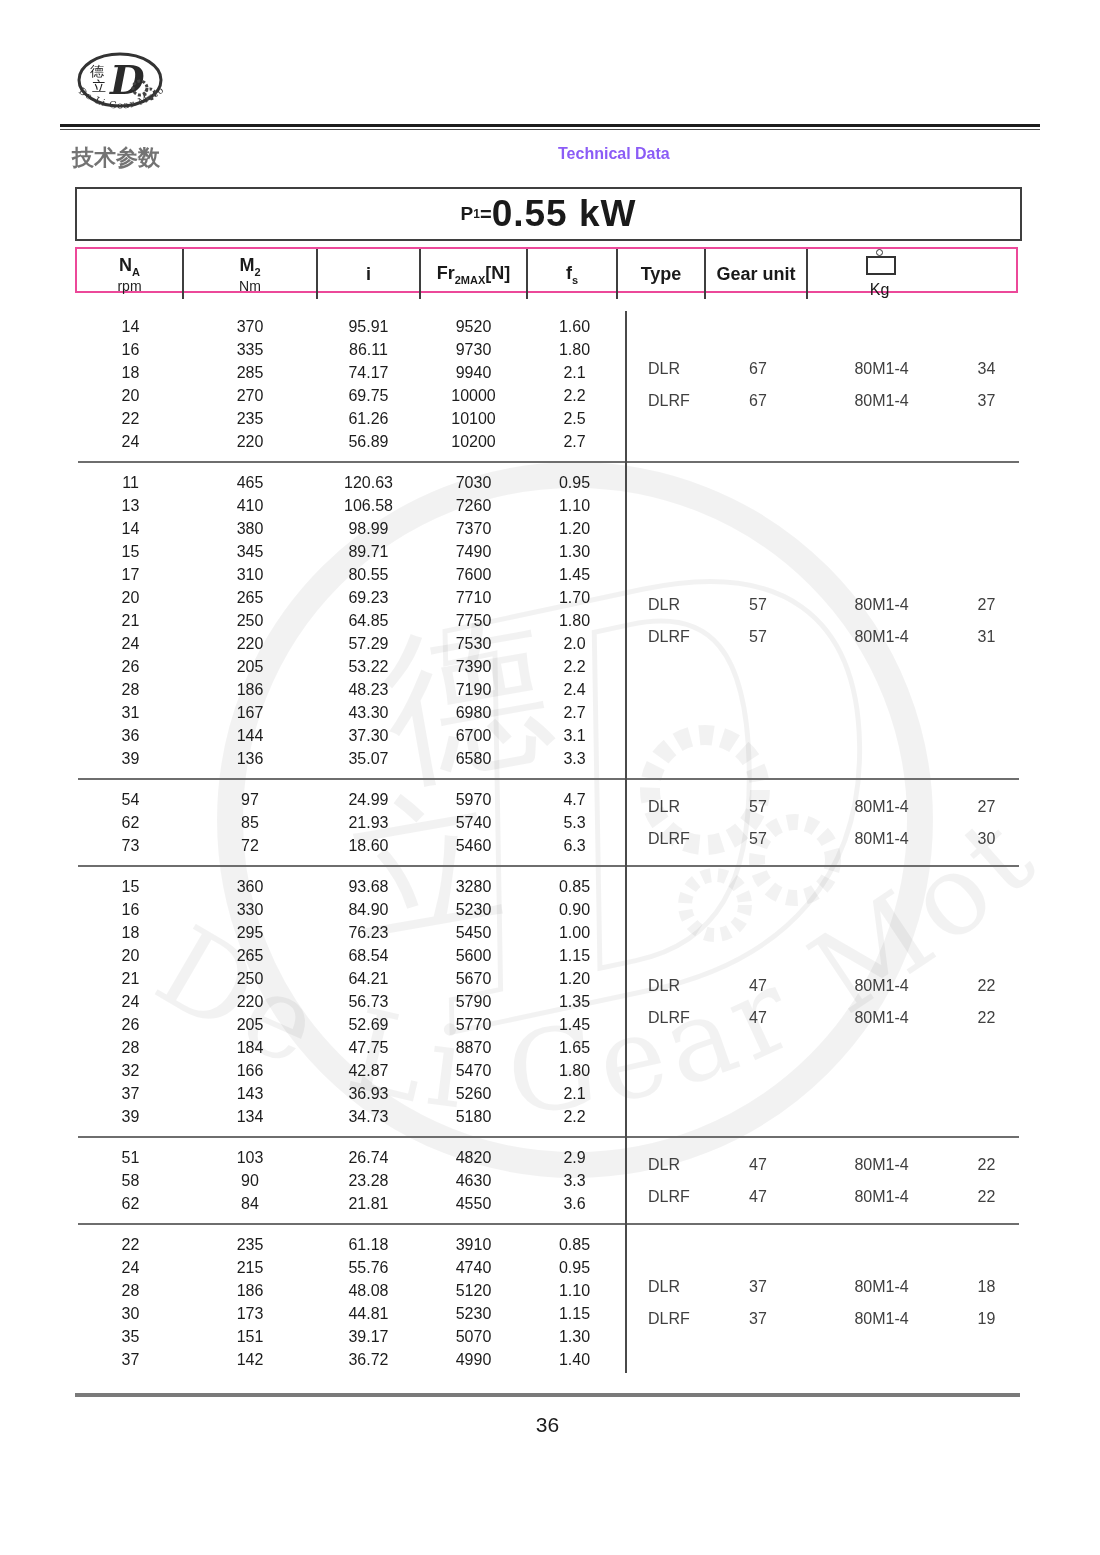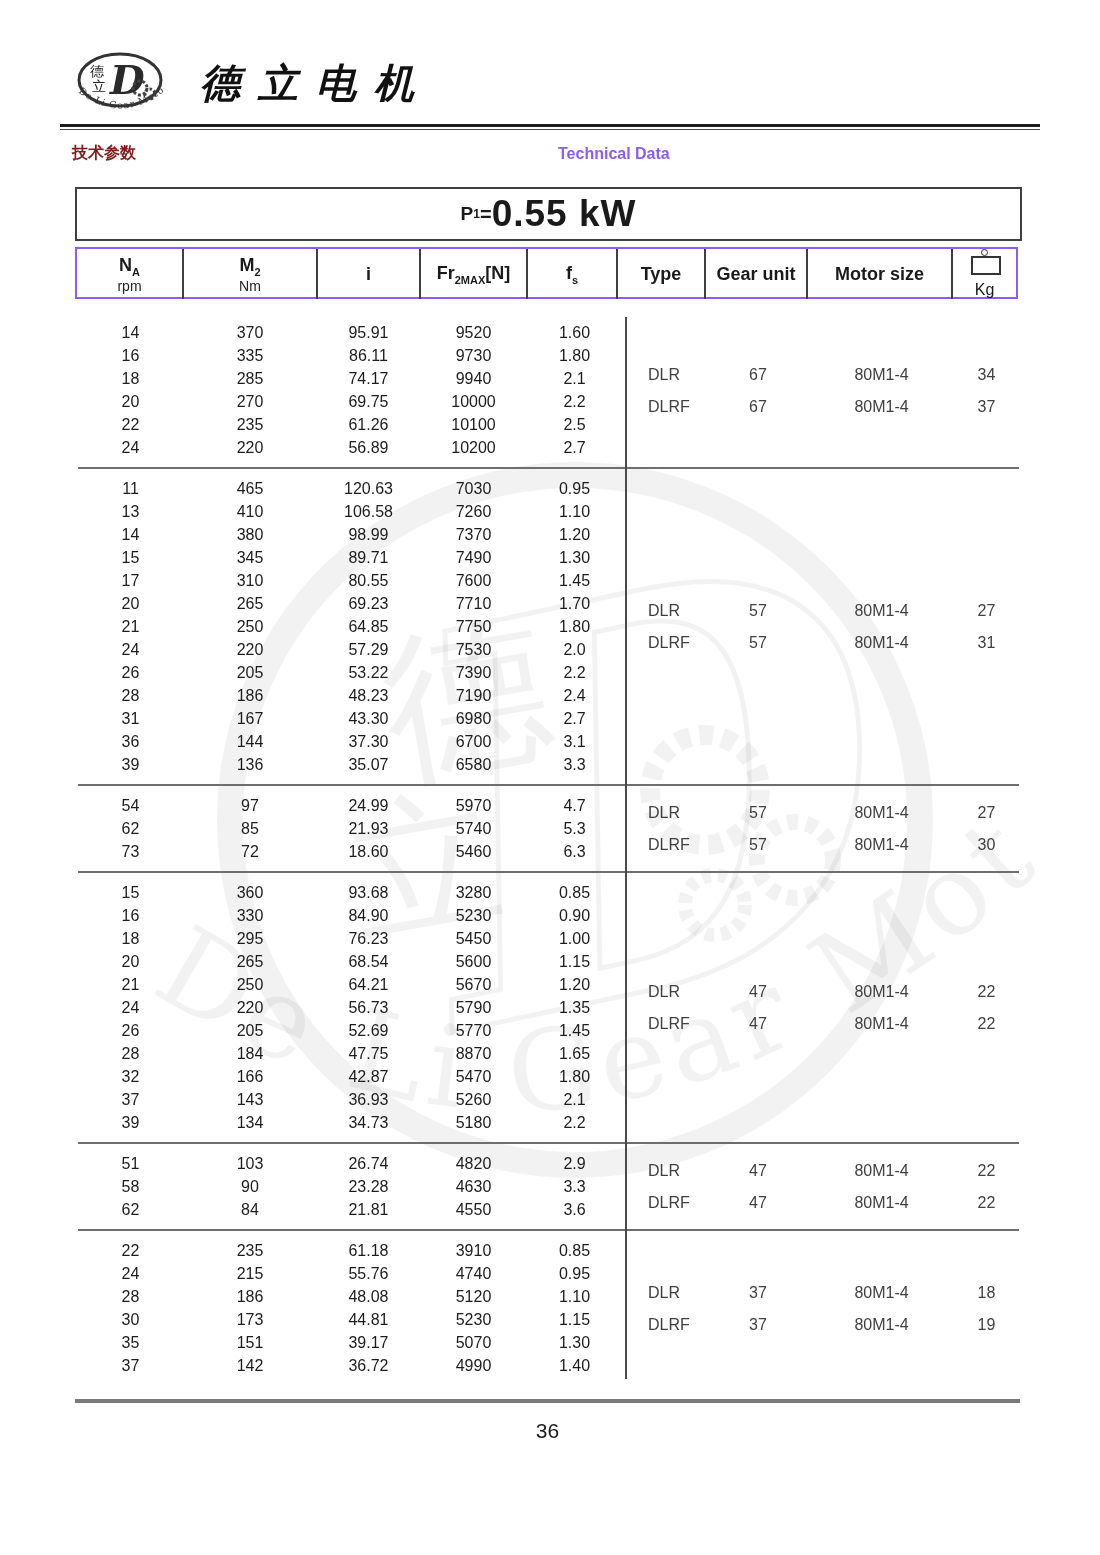--- a/index.html
+++ b/index.html
@@ -8,32 +8,32 @@
   .watermark{position:absolute;left:0;top:0;z-index:0;pointer-events:none;}
   .content{position:relative;z-index:1;}
 
   
   .brand-row{display:flex;align-items:center;gap:26px;padding:50px 0 0 70px;height:72px;}
   .logo-svg{width:104px;height:76px;}
   .brand-name{font-family:"DejaVu Serif",serif;font-weight:bold;font-style:italic;font-size:40px;letter-spacing:18px;color:#111;padding-bottom:6px;}
   .top-rule{margin:2px 60px 0 60px;border-top:3px solid #1c1c1c;border-bottom:1px solid #4a4a4a;height:2px;}
 
   .subheader{position:relative;margin:13px 78px 0 78px;height:30px;}
-  .title-cn{position:absolute;left:-6px;top:0;font-size:16px;font-weight:bold;color:#7f1d1d;}
+  .title-cn{position:absolute;left:-6px;top:0;font-size:22px;font-weight:bold;color:#737373;}
   .title-en{position:absolute;left:480px;top:2px;font-size:16px;font-weight:bold;color:#8b5cf6;}
 
   
   .power-box{margin:14px 0 0 75px;width:943px;height:50px;border:2px solid #3f3f3f;display:flex;align-items:center;justify-content:center;}
   .p-main{font-size:19px;font-weight:bold;}
   .p-sub{font-size:12px;font-weight:bold;vertical-align:-4px;}
   .p-eq{font-size:20px;font-weight:bold;}
   .p-val{font-size:37px;font-weight:bold;letter-spacing:1px;}
 
   
-  .col-header{margin:6px 0 0 75px;width:943px;height:52px;border:2px solid #8b5cf6;display:grid;grid-template-columns:105px 134px 103px 107px 90px 88px 102px 145px 1fr;box-sizing:border-box;}
+  .col-header{margin:6px 0 0 75px;width:943px;height:46px;border:2px solid #ec4899;display:grid;grid-template-columns:105px 134px 103px 107px 90px 88px 102px 145px 1fr;box-sizing:border-box;}
   .hc{border-left:2px solid #3f3f3f;display:flex;flex-direction:column;align-items:center;justify-content:center;line-height:1.15;}
   .hc:first-child{border-left:none;}
   .hmain{font-size:18px;font-weight:bold;}
   .hmain sub{font-size:11px;font-weight:bold;}
   .hunit{font-size:14px;color:#222;}
   .kg-cell{justify-content:center;gap:8px;}
   .kg-icon{position:relative;width:30px;height:24px;}
   .kg-ring{position:absolute;left:11px;top:0;width:5px;height:5px;border:1.5px solid #333;border-radius:50%;}
   .kg-body{position:absolute;left:1px;top:7px;width:26px;height:15px;border:2px solid #333;background:#fff;}
   .kg-label{font-size:16px;}
@@ -88,21 +88,20 @@
         <text x="40" y="46" font-size="40" font-family="DejaVu Serif, serif" font-style="italic" font-weight="bold" fill="#2a2a2a">D</text>
         <g>
           <circle cx="70" cy="40" r="7" fill="none" stroke="#444" stroke-width="3" stroke-dasharray="3 2"></circle>
           <circle cx="80" cy="46" r="5" fill="none" stroke="#444" stroke-width="3" stroke-dasharray="2.5 2"></circle>
         </g>
         <path id="logo-arc" d="M 8 44 Q 50 78 96 42" fill="none"></path>
         <text font-size="9.5" font-family="DejaVu Serif, serif" fill="#333" letter-spacing="1">
           <textPath href="#logo-arc">De Li Gear Motor</textPath>
         </text>
       </svg>
-      <div class="brand-name">德立电机</div>
     </div>
     <div class="top-rule"></div>
 
     <div class="subheader">
       <div class="title-cn">技术参数</div>
       <div class="title-en">Technical Data</div>
     </div>
 
     <div class="power-box">
       <span class="p-main">P</span>
@@ -128,23 +127,20 @@
       </div>
       <div class="hc">
         <div class="hmain"><span>f</span><sub>s</sub></div>
       </div>
       <div class="hc">
         <div class="hmain">Type</div>
       </div>
       <div class="hc">
         <div class="hmain">Gear unit</div>
       </div>
-      <div class="hc">
-        <div class="hmain">Motor size</div>
-      </div>
       <div class="hc kg-cell">
         <div class="kg-icon">
             <span class="kg-ring"></span>
             <span class="kg-body"></span>
           </div>
         <div class="kg-label">Kg</div>
       </div>
     </div>
 
     <div class="data-area">

